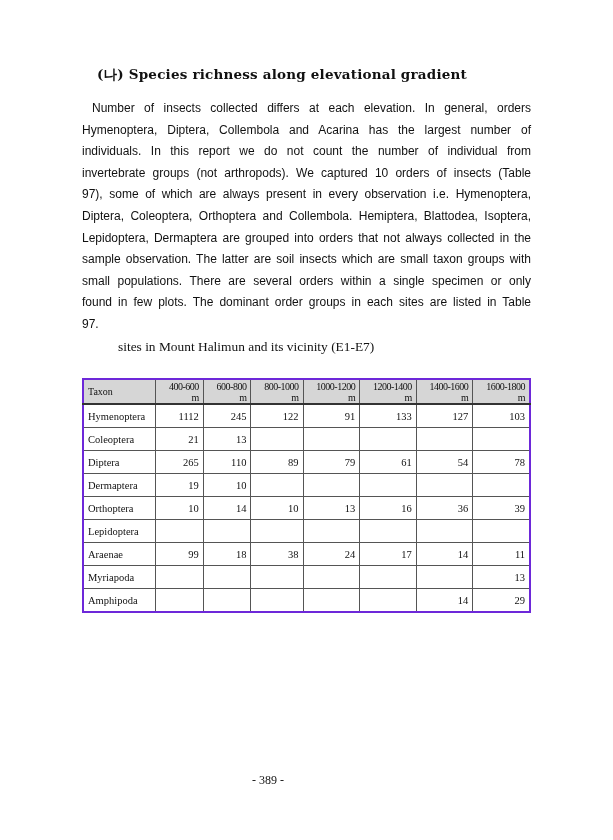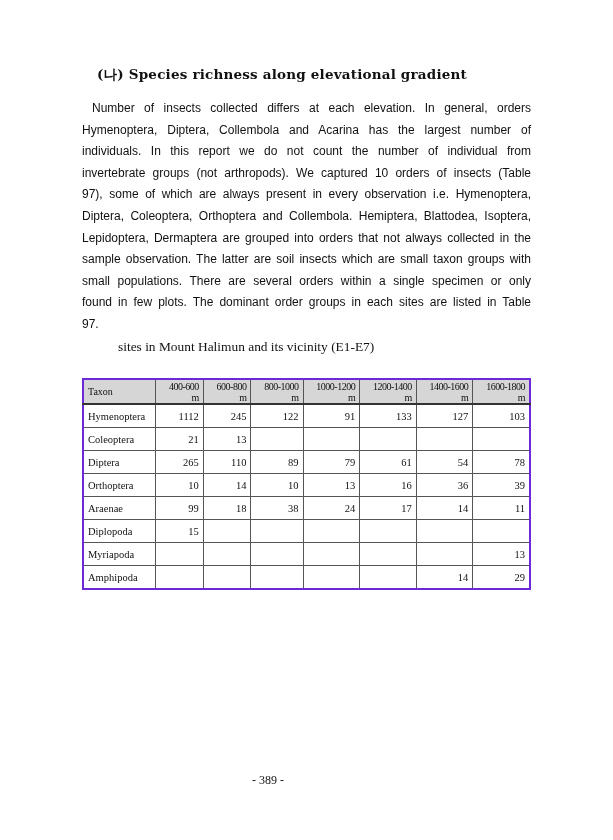--- a/index.html
+++ b/index.html
@@ -75,48 +75,58 @@
         <td class="taxon">Diptera</td>
         <td>265</td>
         <td>110</td>
         <td>89</td>
         <td>79</td>
         <td>61</td>
         <td>54</td>
         <td>78</td>
       </tr>
       <tr>
+        <td class="taxon">Dermaptera</td>
+        <td>19</td>
+        <td>10</td>
+        <td></td>
+        <td></td>
+        <td></td>
+        <td></td>
+        <td></td>
+      </tr>
+      <tr>
         <td class="taxon">Orthoptera</td>
         <td>10</td>
         <td>14</td>
         <td>10</td>
         <td>13</td>
         <td>16</td>
         <td>36</td>
         <td>39</td>
       </tr>
       <tr>
+        <td class="taxon">Lepidoptera</td>
+        <td></td>
+        <td></td>
+        <td></td>
+        <td></td>
+        <td></td>
+        <td></td>
+        <td></td>
+      </tr>
+      <tr>
         <td class="taxon">Araenae</td>
         <td>99</td>
         <td>18</td>
         <td>38</td>
         <td>24</td>
         <td>17</td>
         <td>14</td>
         <td>11</td>
-      </tr>
-      <tr>
-        <td class="taxon">Diplopoda</td>
-        <td>15</td>
-        <td></td>
-        <td></td>
-        <td></td>
-        <td></td>
-        <td></td>
-        <td></td>
       </tr>
       <tr>
         <td class="taxon">Myriapoda</td>
         <td></td>
         <td></td>
         <td></td>
         <td></td>
         <td></td>
         <td></td>
         <td>13</td>

